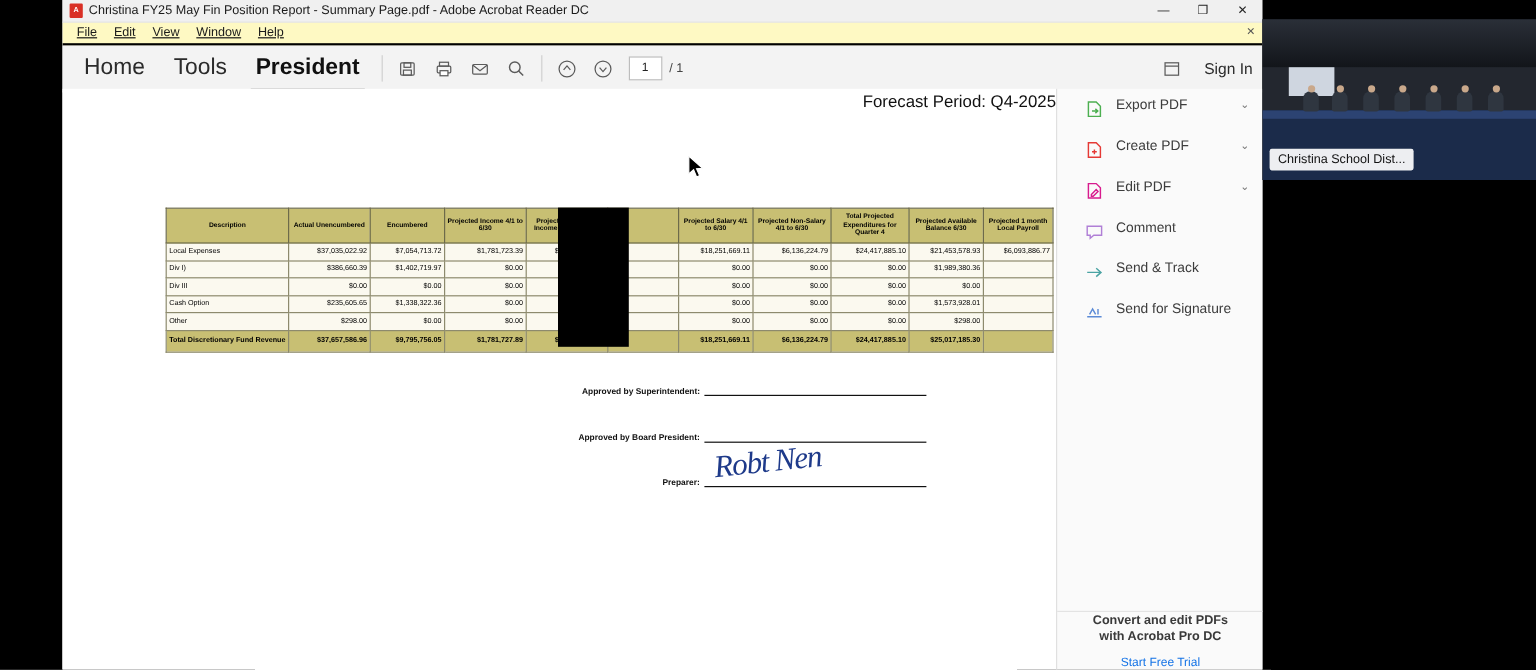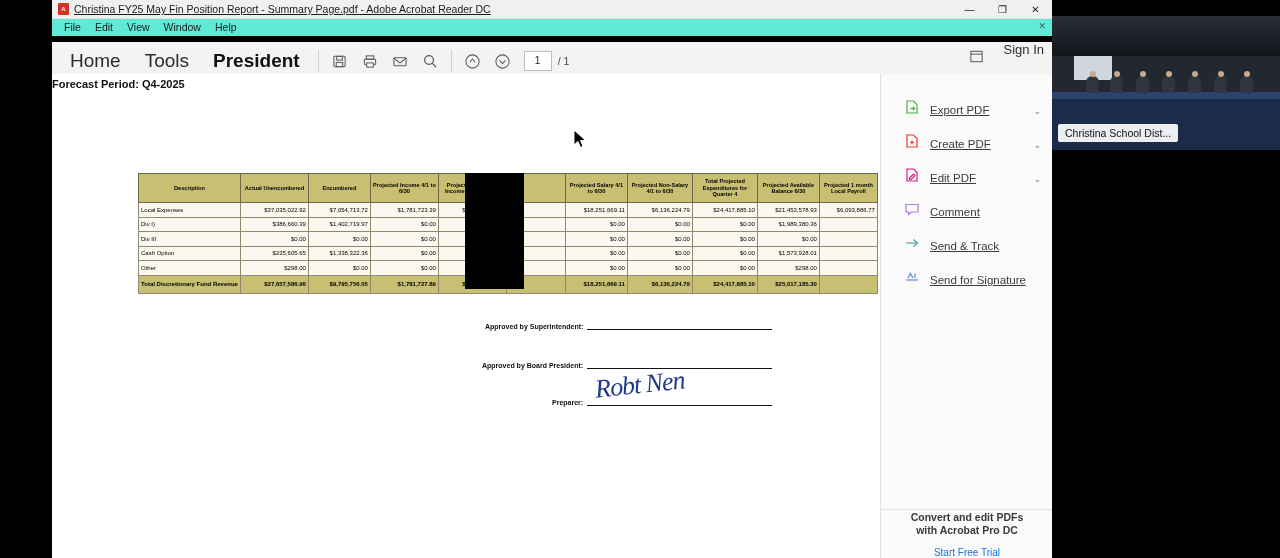--- a/index.html
+++ b/index.html
@@ -43,49 +43,49 @@
     color: #fff;
     font-size: 6px;
     line-height: 12px;
     text-align: center;
     font-weight: bold;
   }
   .titlebar .title-text {
     font-size: 10.5px;
     color: #1a1a1a;
     white-space: nowrap;
-    text-decoration: underline;
   }
   .win-controls {
     position: absolute;
     right: 0;
     top: 0;
     height: 18px;
     display: flex;
   }
   .win-btn {
     width: 33px;
     height: 18px;
     display: flex;
     align-items: center;
     justify-content: center;
     font-size: 10px;
     color: #222;
   }
 
   .menubar {
     height: 17px;
-    background: #5eead4;
+    background: #fef9c3;
     display: flex;
     align-items: center;
     padding-left: 5px;
     font-size: 10.5px;
     color: #1a1a1a;
-    border-bottom: 6px solid #000000;
+    border-bottom: 2px solid #000000;
     position: relative;
+    text-decoration: underline;
   }
   .menubar .mi {
     padding: 0 7px;
     line-height: 17px;
   }
   .menubar .mini-close {
     position: absolute;
     right: 6px;
     top: 2px;
     font-size: 9px;
@@ -151,20 +151,21 @@
     font-size: 10.5px;
     color: #444;
     margin-left: 6px;
   }
   .signin-area {
     position: absolute;
     right: 8px;
     top: 0;
     height: 38px;
     display: flex;
+    align-items: center;
     gap: 12px;
   }
   .signin-text {
     font-size: 13px;
     color: #2b2b2b;
   }
 
   
   .doc-area {
     position: absolute;
@@ -176,26 +177,26 @@
     overflow: hidden;
   }
   .doc-page {
     position: absolute;
     left: 0; top: 0;
     width: 828px;
     height: 484px;
     background: #fff;
   }
   .forecast-head {
-    text-align: left;
-    font-size: 11px;
+    text-align: right;
+    font-size: 14px;
     color: #111;
     margin-top: 5px;
     line-height: 11px;
-    font-weight: bold;
+    font-weight: normal;
   }
 
   table.fin {
     position: absolute;
     left: 86px;
     top: 99px;
     border-collapse: collapse;
     table-layout: fixed;
     font-size: 6px;
     color: #000;
@@ -276,26 +277,25 @@
     top: 74px;
     width: 172px;
     height: 484px;
     background: #fafafa;
     border-left: 1px solid #e0e0e0;
     padding-top: 8px;
   }
   .tool-row {
     height: 34px;
     display: flex;
-    align-items: flex-end;
+    align-items: flex-start;
     padding: 0 10px 0 22px;
     position: relative;
     font-size: 11.5px;
     color: #3c3c3c;
-    text-decoration: underline;
   }
   .tool-row .ticon {
     width: 18px;
     height: 18px;
     margin-right: 9px;
     display: flex;
     align-items: center;
     justify-content: center;
   }
   .tool-row .chev {

